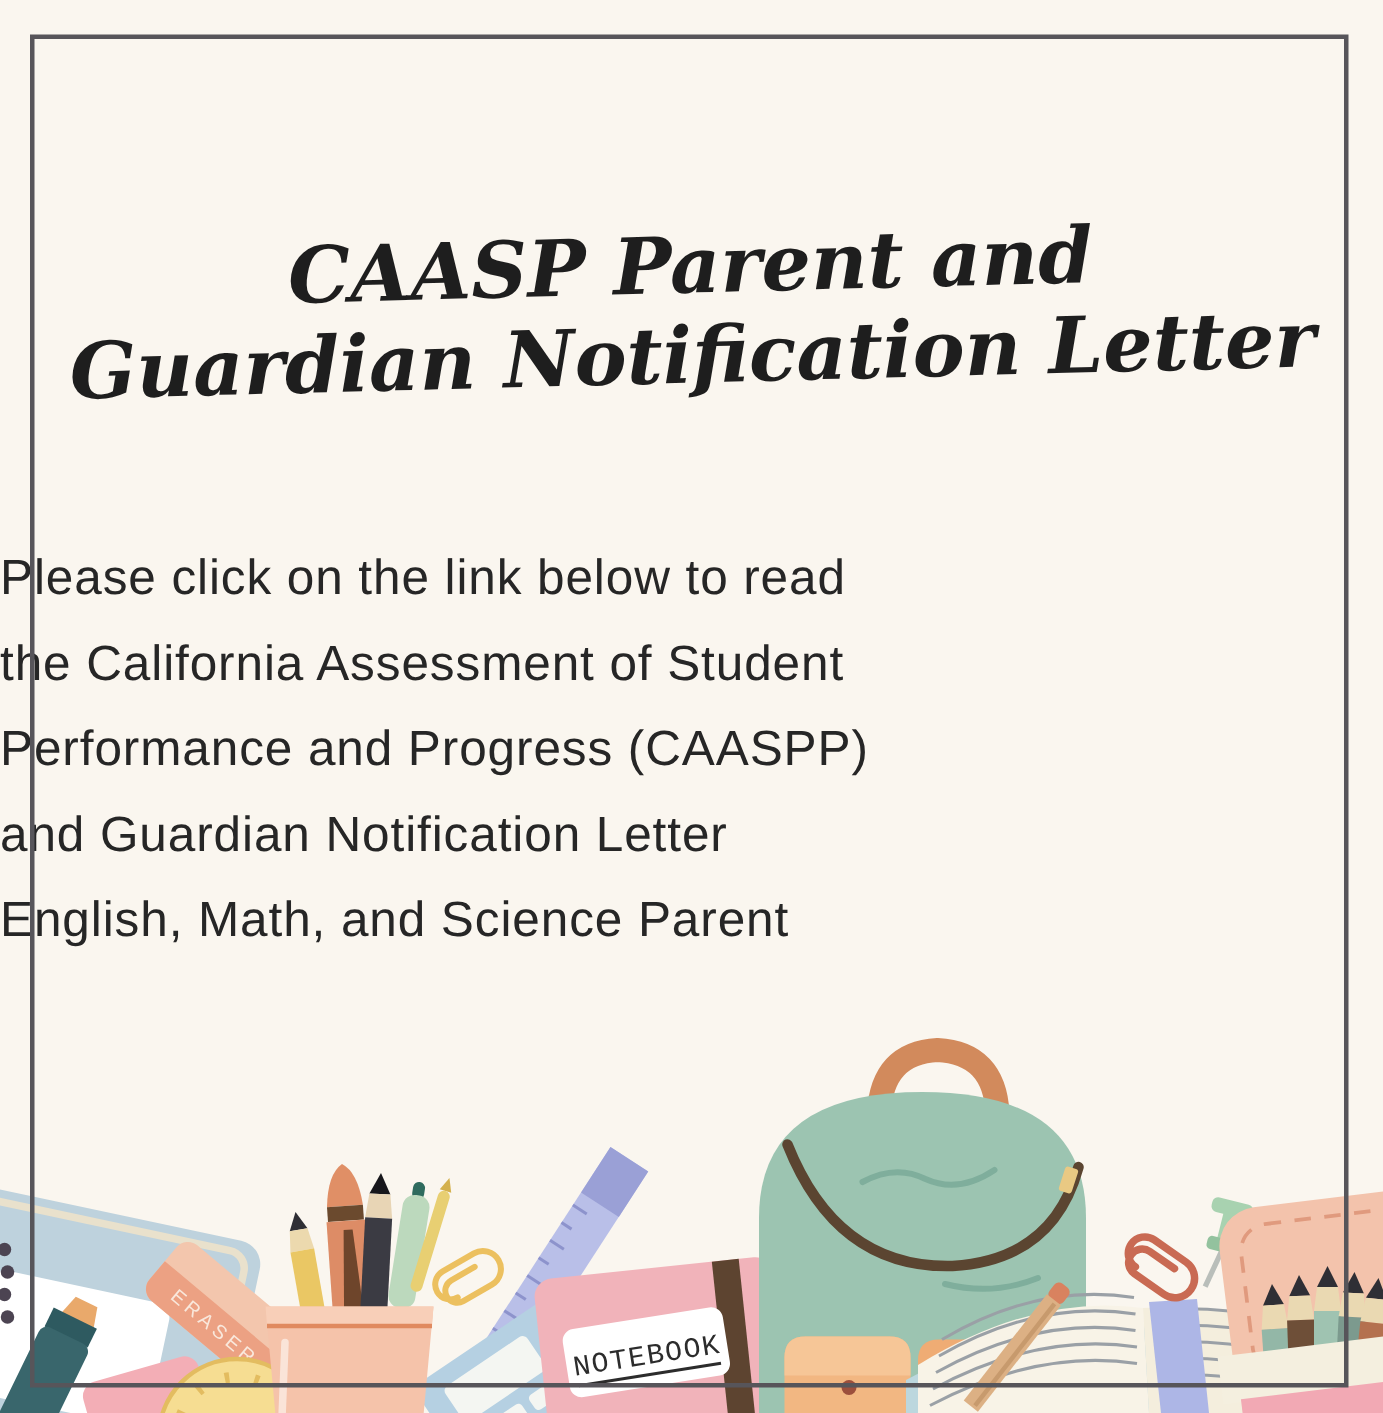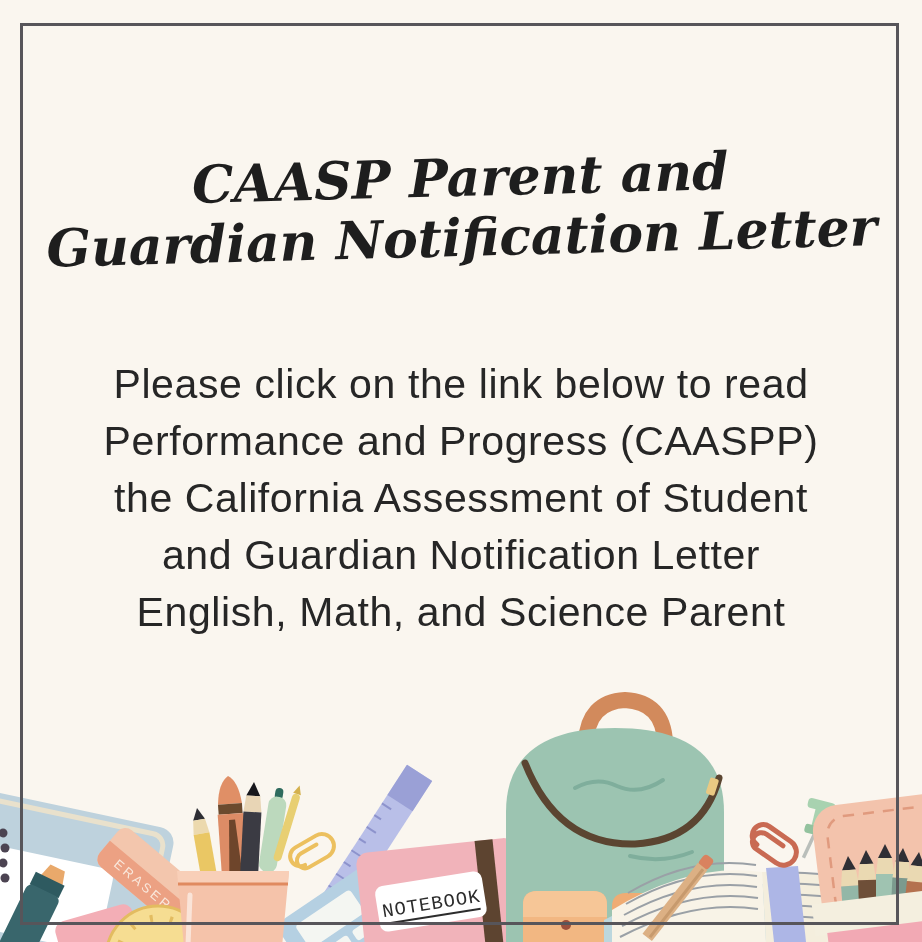--- a/index.html
+++ b/index.html
@@ -4,39 +4,39 @@
 <style>
   html,body{margin:0;padding:0;background:#faf6ef;}
   .canvas{position:relative;width:922px;height:942px;background:#faf6ef;overflow:hidden;
           font-family:"Liberation Sans",sans-serif;}
   .frame{position:absolute;left:20px;top:23px;width:873px;height:896px;
          border:3px solid #57555a;z-index:3;pointer-events:none;}
   .title{position:absolute;left:0;top:148px;width:922px;text-align:center;z-index:1;
          font-family:"DejaVu Serif",serif;font-style:italic;font-weight:700;
          color:#1e1e1e;font-size:52px;line-height:60px;transform:rotate(-1.5deg);margin:0;}
   .title span{display:block;}
-  .bodytext{position:absolute;left:0;top:356px;width:922px;text-align:center;z-index:1;
-         color:#262626;font-size:41px;line-height:57px;letter-spacing:.6px;margin:0;font-weight:400;}
+  .bodytext{position:absolute;left:0;top:356px;width:922px;text-align:left;z-index:1;
+         color:#262626;font-size:33px;line-height:57px;letter-spacing:.6px;margin:0;font-weight:400;}
   .bodytext span{display:block;}
   .art{position:absolute;left:0;top:690px;width:922px;height:252px;z-index:2;}
 </style>
 </head>
 <body>
 
 <div class="canvas">
 
   <h1 class="title">
     <span>CAASP Parent and</span>
     <span>Guardian Notification Letter</span>
   </h1>
 
   <p class="bodytext">
     <span>Please click on the link below to read</span>
+    <span>the California Assessment of Student</span>
     <span>Performance and Progress (CAASPP)</span>
-    <span>the California Assessment of Student</span>
     <span>and Guardian Notification Letter</span>
     <span>English, Math, and Science Parent</span>
   </p>
 
   <svg class="art" viewBox="0 690 922 252">
 
     <g transform="rotate(12 0 795)">
       <rect x="-70" y="793" width="250" height="210" rx="16" fill="#bed2dd"></rect>
       <rect x="-58" y="801" width="228" height="194" rx="12" fill="none" stroke="#e9e1cc" stroke-width="5"></rect>
       <rect x="6" y="845" width="122" height="84" rx="10" fill="#ffffff"></rect>

